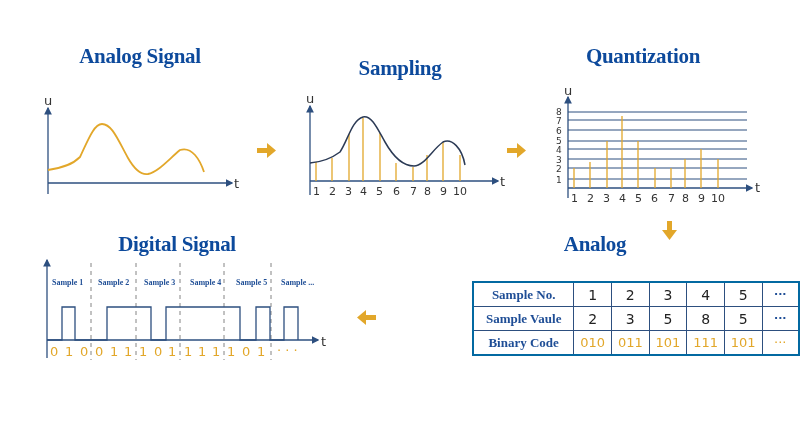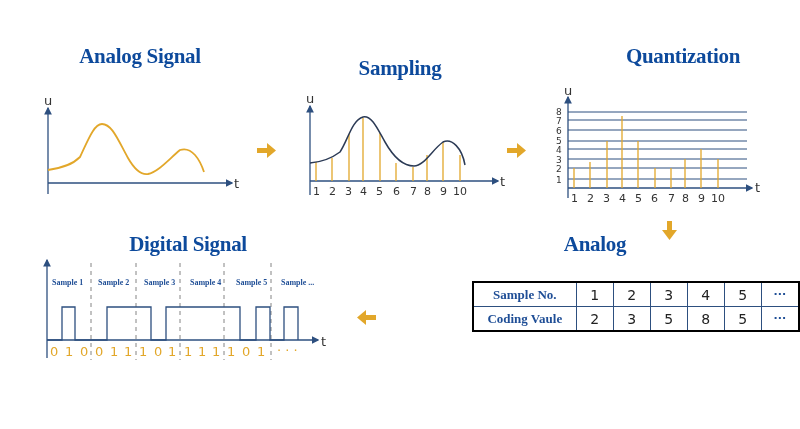--- a/index.html
+++ b/index.html
@@ -4,35 +4,35 @@
 <style>
   html, body { margin:0; padding:0; background:#ffffff; }
   body { width:800px; height:429px; position:relative; overflow:hidden; font-family:"Liberation Sans", sans-serif; }
   .title { position:absolute; font-family:Liberation Serif, serif; font-weight:bold; color:#0d4a9c; font-size:21px; text-align:center; letter-spacing:-0.3px; }
   svg { position:absolute; left:0; top:0; overflow:visible; }
   .tick { font-family:"DejaVu Sans", sans-serif; font-size:11px; fill:#333; }
   .axislbl { font-family:"DejaVu Sans", sans-serif; font-size:13px; fill:#333; }
   .ylbl { font-family:"DejaVu Sans", sans-serif; font-size:9px; fill:#333; }
   .samplelbl { font-family:"Liberation Serif", serif; font-weight:bold; font-size:8px; fill:#1f4e96; }
   .bit { font-family:"DejaVu Sans", sans-serif; font-size:13px; fill:#e2a72a; }
-  table.coding { position:absolute; left:428px; top:281px; border-collapse:collapse; border:2px solid #000000;margin-left:44px; }
+  table.coding { position:absolute; left:428px; top:281px; border-collapse:collapse; border:2px solid #0369a1;margin-left:44px; }
   table.coding td { border:1.5px solid #2d4f7f; height:23px; text-align:center; padding:0; font-family:"DejaVu Sans", sans-serif; font-size:14px; color:#222; }
   table.coding td.hdr { width:106px; font-family:"Liberation Serif", serif; font-weight:bold; font-size:13px; color:#1f4e96; }
   table.coding td.val { width:38px; }
   table.coding td.code { color:#e2a72a; font-size:13px; }
   table.coding td.dots { color:#1f4e96; font-size:11px; font-weight:bold; }
 </style>
 </head>
 <body>
 
 <div class="title" style="left:40px; top:44px; width:200px;">Analog Signal</div>
 <div class="title" style="left:310px; top:56px; width:180px;">Sampling</div>
-<div class="title" style="left:588px; top:44px; width:190px;">Quantization</div>
+<div class="title" style="left:548px; top:44px; width:190px;">Quantization</div>
 <div class="title" style="left:530px; top:232px; width:130px;">Analog</div>
-<div class="title" style="left:88px; top:232px; width:200px;">Digital Signal</div>
+<div class="title" style="left:77px; top:232px; width:200px;">Digital Signal</div>
 
 <svg width="800" height="429">
   <defs>
     <marker id="ah" markerWidth="6" markerHeight="6" refX="5" refY="3" orient="auto">
       <path d="M0,0 L6,3 L0,6 z" fill="#2d4f7f"></path>
     </marker>
   </defs>
 
   <g>
     <line x1="48" y1="194" x2="48" y2="108" stroke="#2d4f7f" stroke-width="1.3" marker-end="url(#ah)"></line>
@@ -191,22 +191,31 @@
       <tr>
     <td class="hdr">Sample No.</td>
     <td class="val">1</td>
     <td class="val">2</td>
     <td class="val">3</td>
     <td class="val">4</td>
     <td class="val">5</td>
     <td class="val dots">···</td>
   </tr>
   <tr>
-    <td class="hdr">Coding Vaule</td>
+    <td class="hdr">Sample Vaule</td>
     <td class="val">2</td>
     <td class="val">3</td>
     <td class="val">5</td>
     <td class="val">8</td>
     <td class="val">5</td>
     <td class="val dots">···</td>
   </tr>
+  <tr>
+    <td class="hdr">Binary Code</td>
+    <td class="val code">010</td>
+    <td class="val code">011</td>
+    <td class="val code">101</td>
+    <td class="val code">111</td>
+    <td class="val code">101</td>
+    <td class="val code">···</td>
+  </tr>
 </tbody>
   </table>
 
 </body></html>

